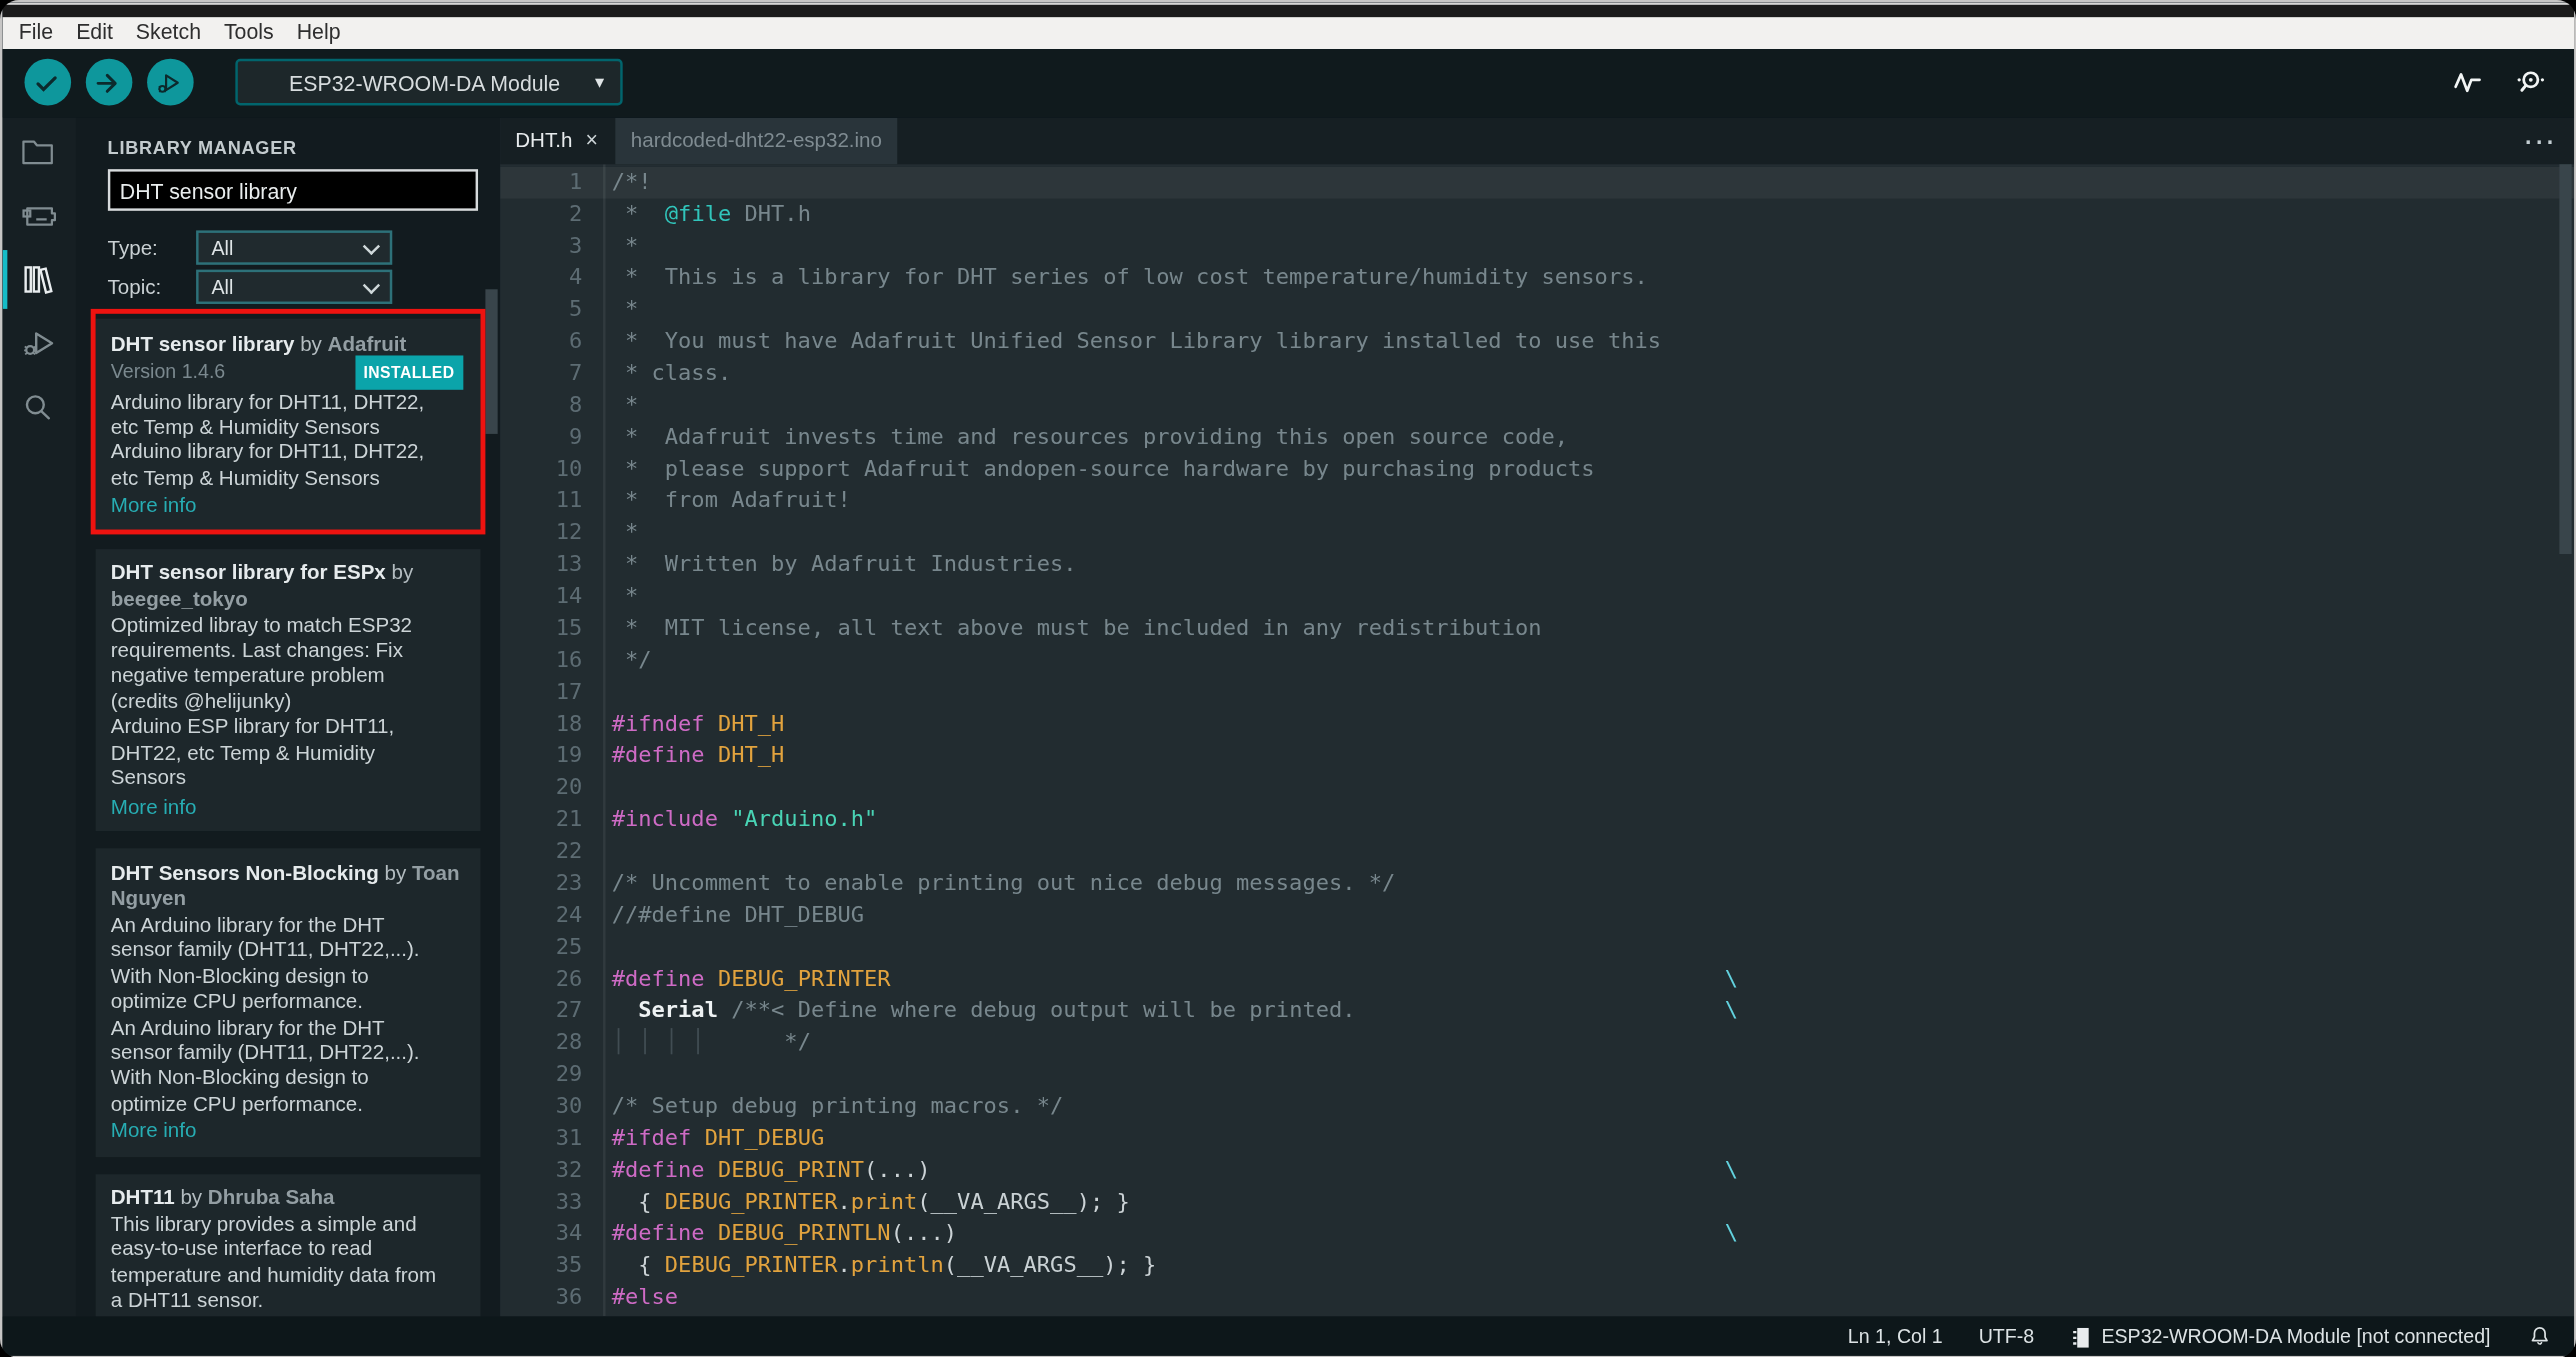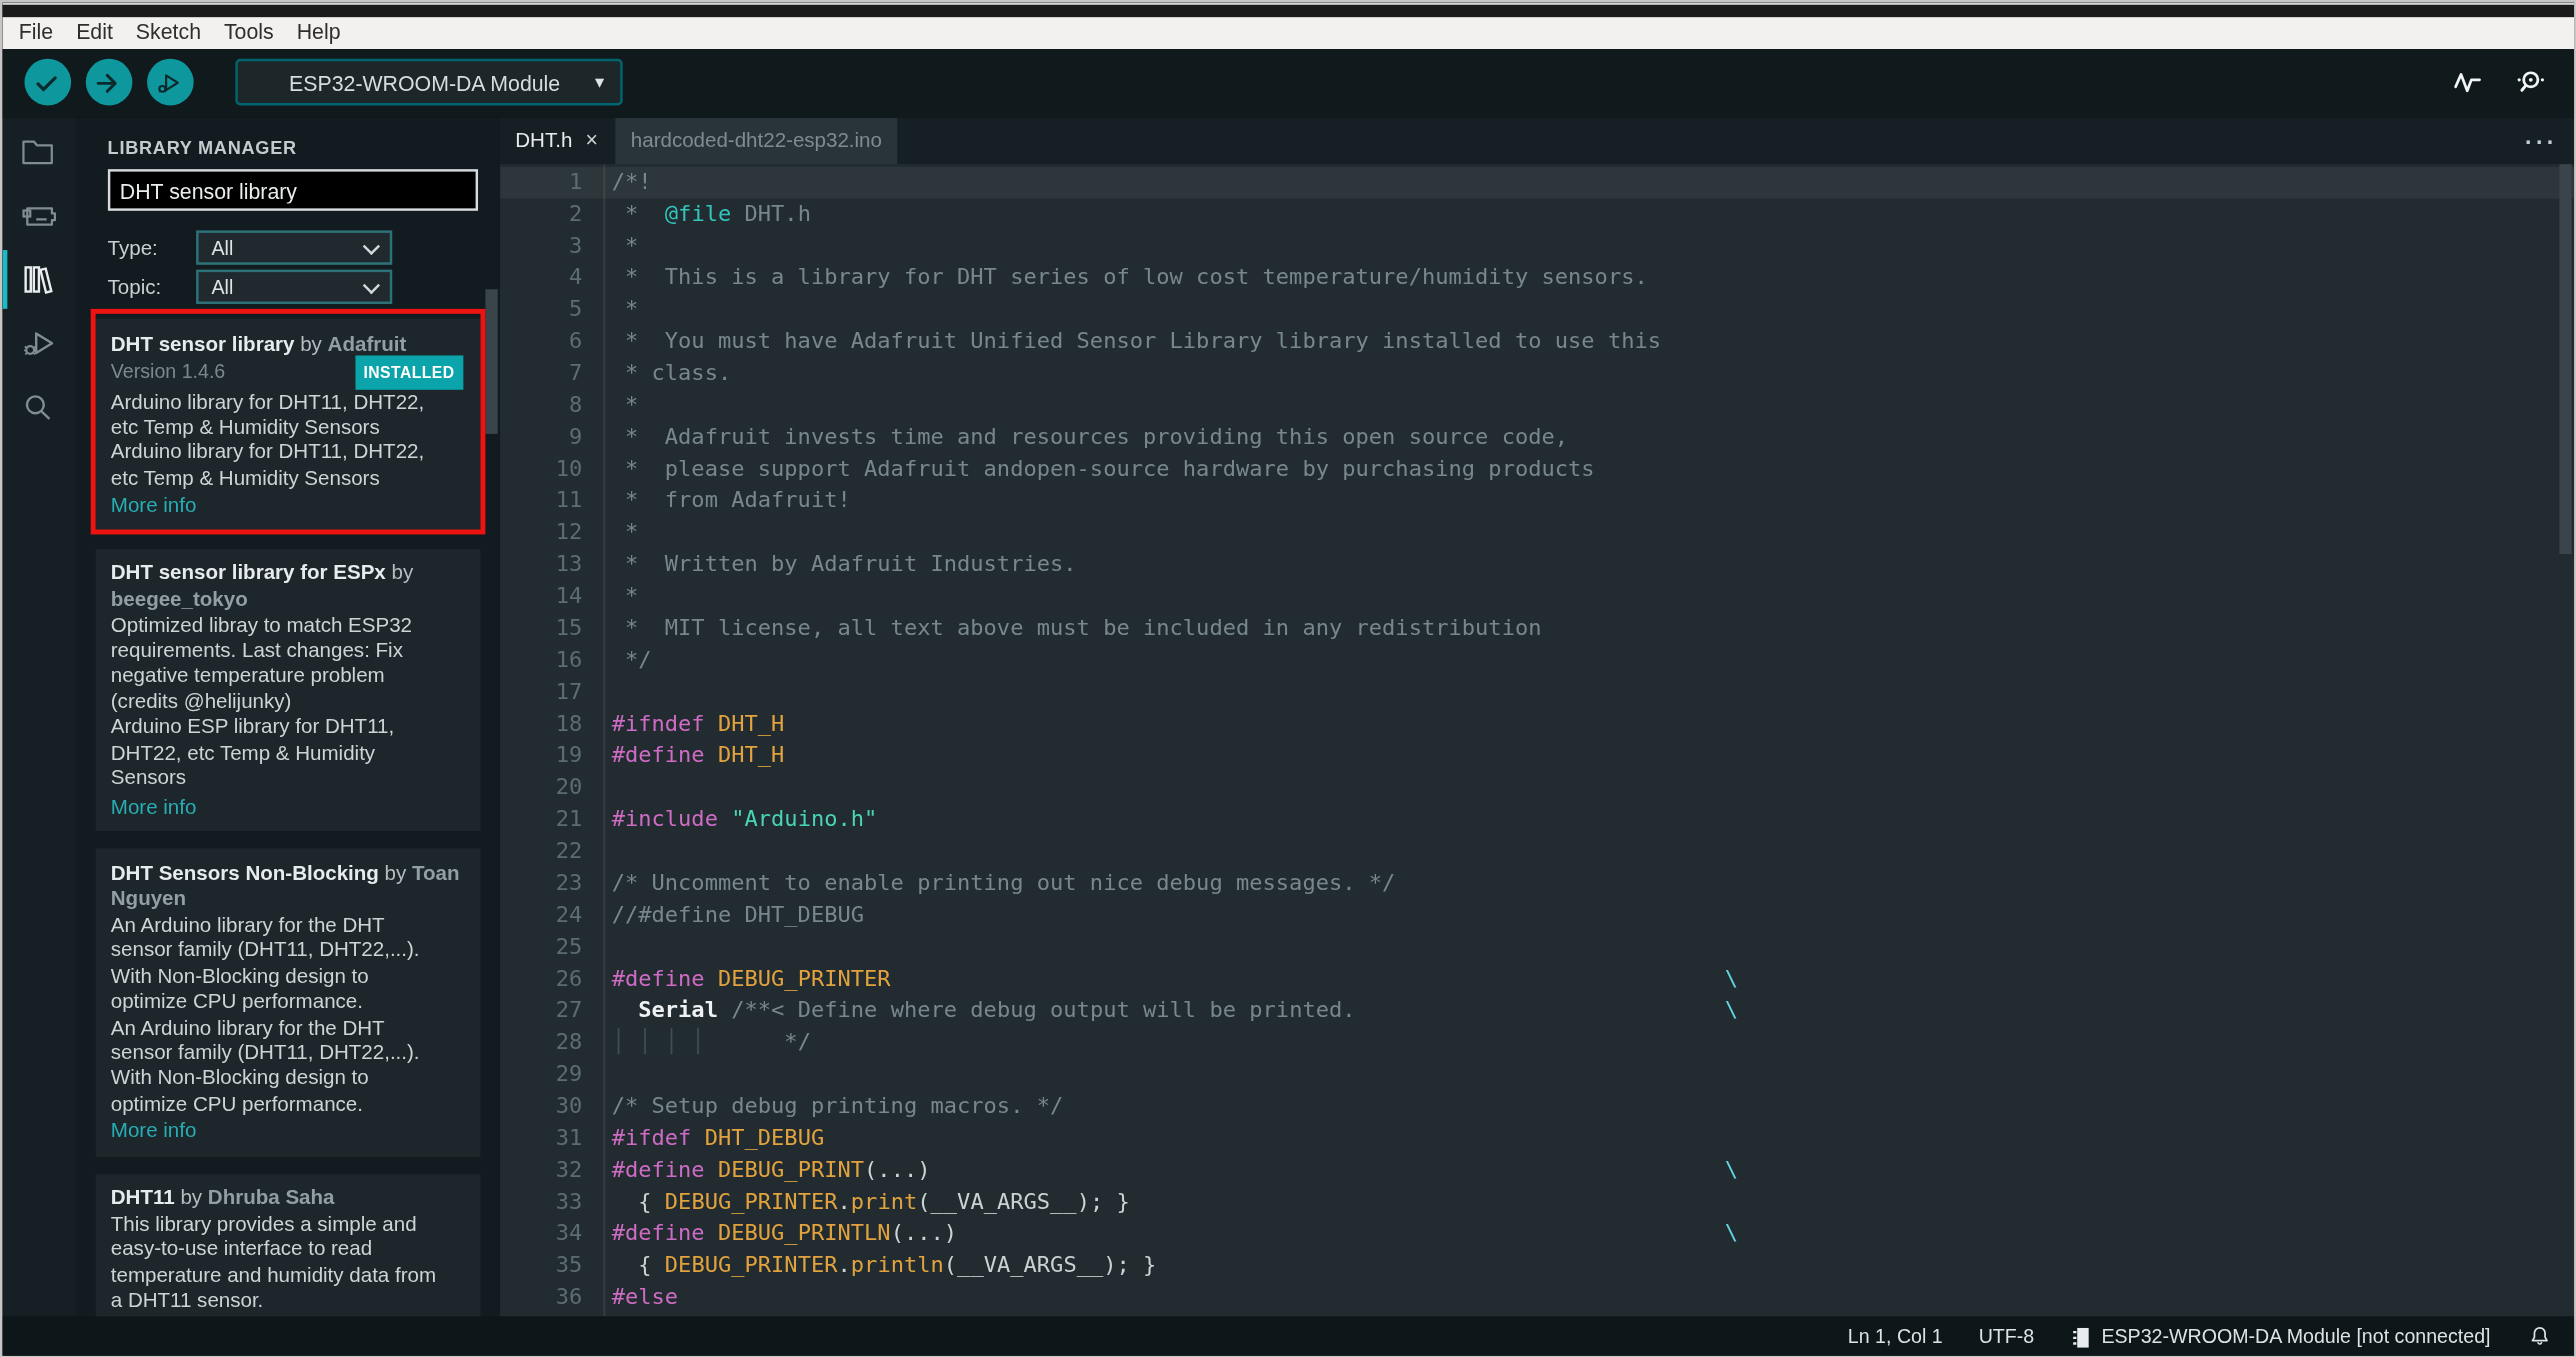--- a/index.html
+++ b/index.html
@@ -1,16 +1,16 @@
 <!DOCTYPE html>
 <html style="font-size:10.7px"><head>
 <meta charset="utf-8">
 <style>
   html,body{margin:0;padding:0;background:#000;}
-  #stage{width:2576px;height:1358px;overflow:hidden;position:relative;}
+  #stage{width:2576px;height:1358px;overflow:hidden;position:relative;border-radius:19px;}
   #app{width:1051px;height:554px;transform:scale(2.4515);transform-origin:top left;
        position:relative;font-family:"Liberation Sans",sans-serif;background:#121b1f;
        box-sizing:border-box;border:0.7px solid #c7c6c5;overflow:hidden;}
   
   .win-edge{height:1.3px;background:#d8d7d6;}
   .win-dark{height:4.7px;background:#1b1b1b;}
   .menubar{height:12.7px;background:#f2f1ef;display:flex;align-items:center;padding-left:6.7px;}
   .menubar span{font-size:8.7px;color:#2e2e2e;padding:0 4.7px;cursor:default;}
   .menubar span:first-child{padding-left:0;}
   

